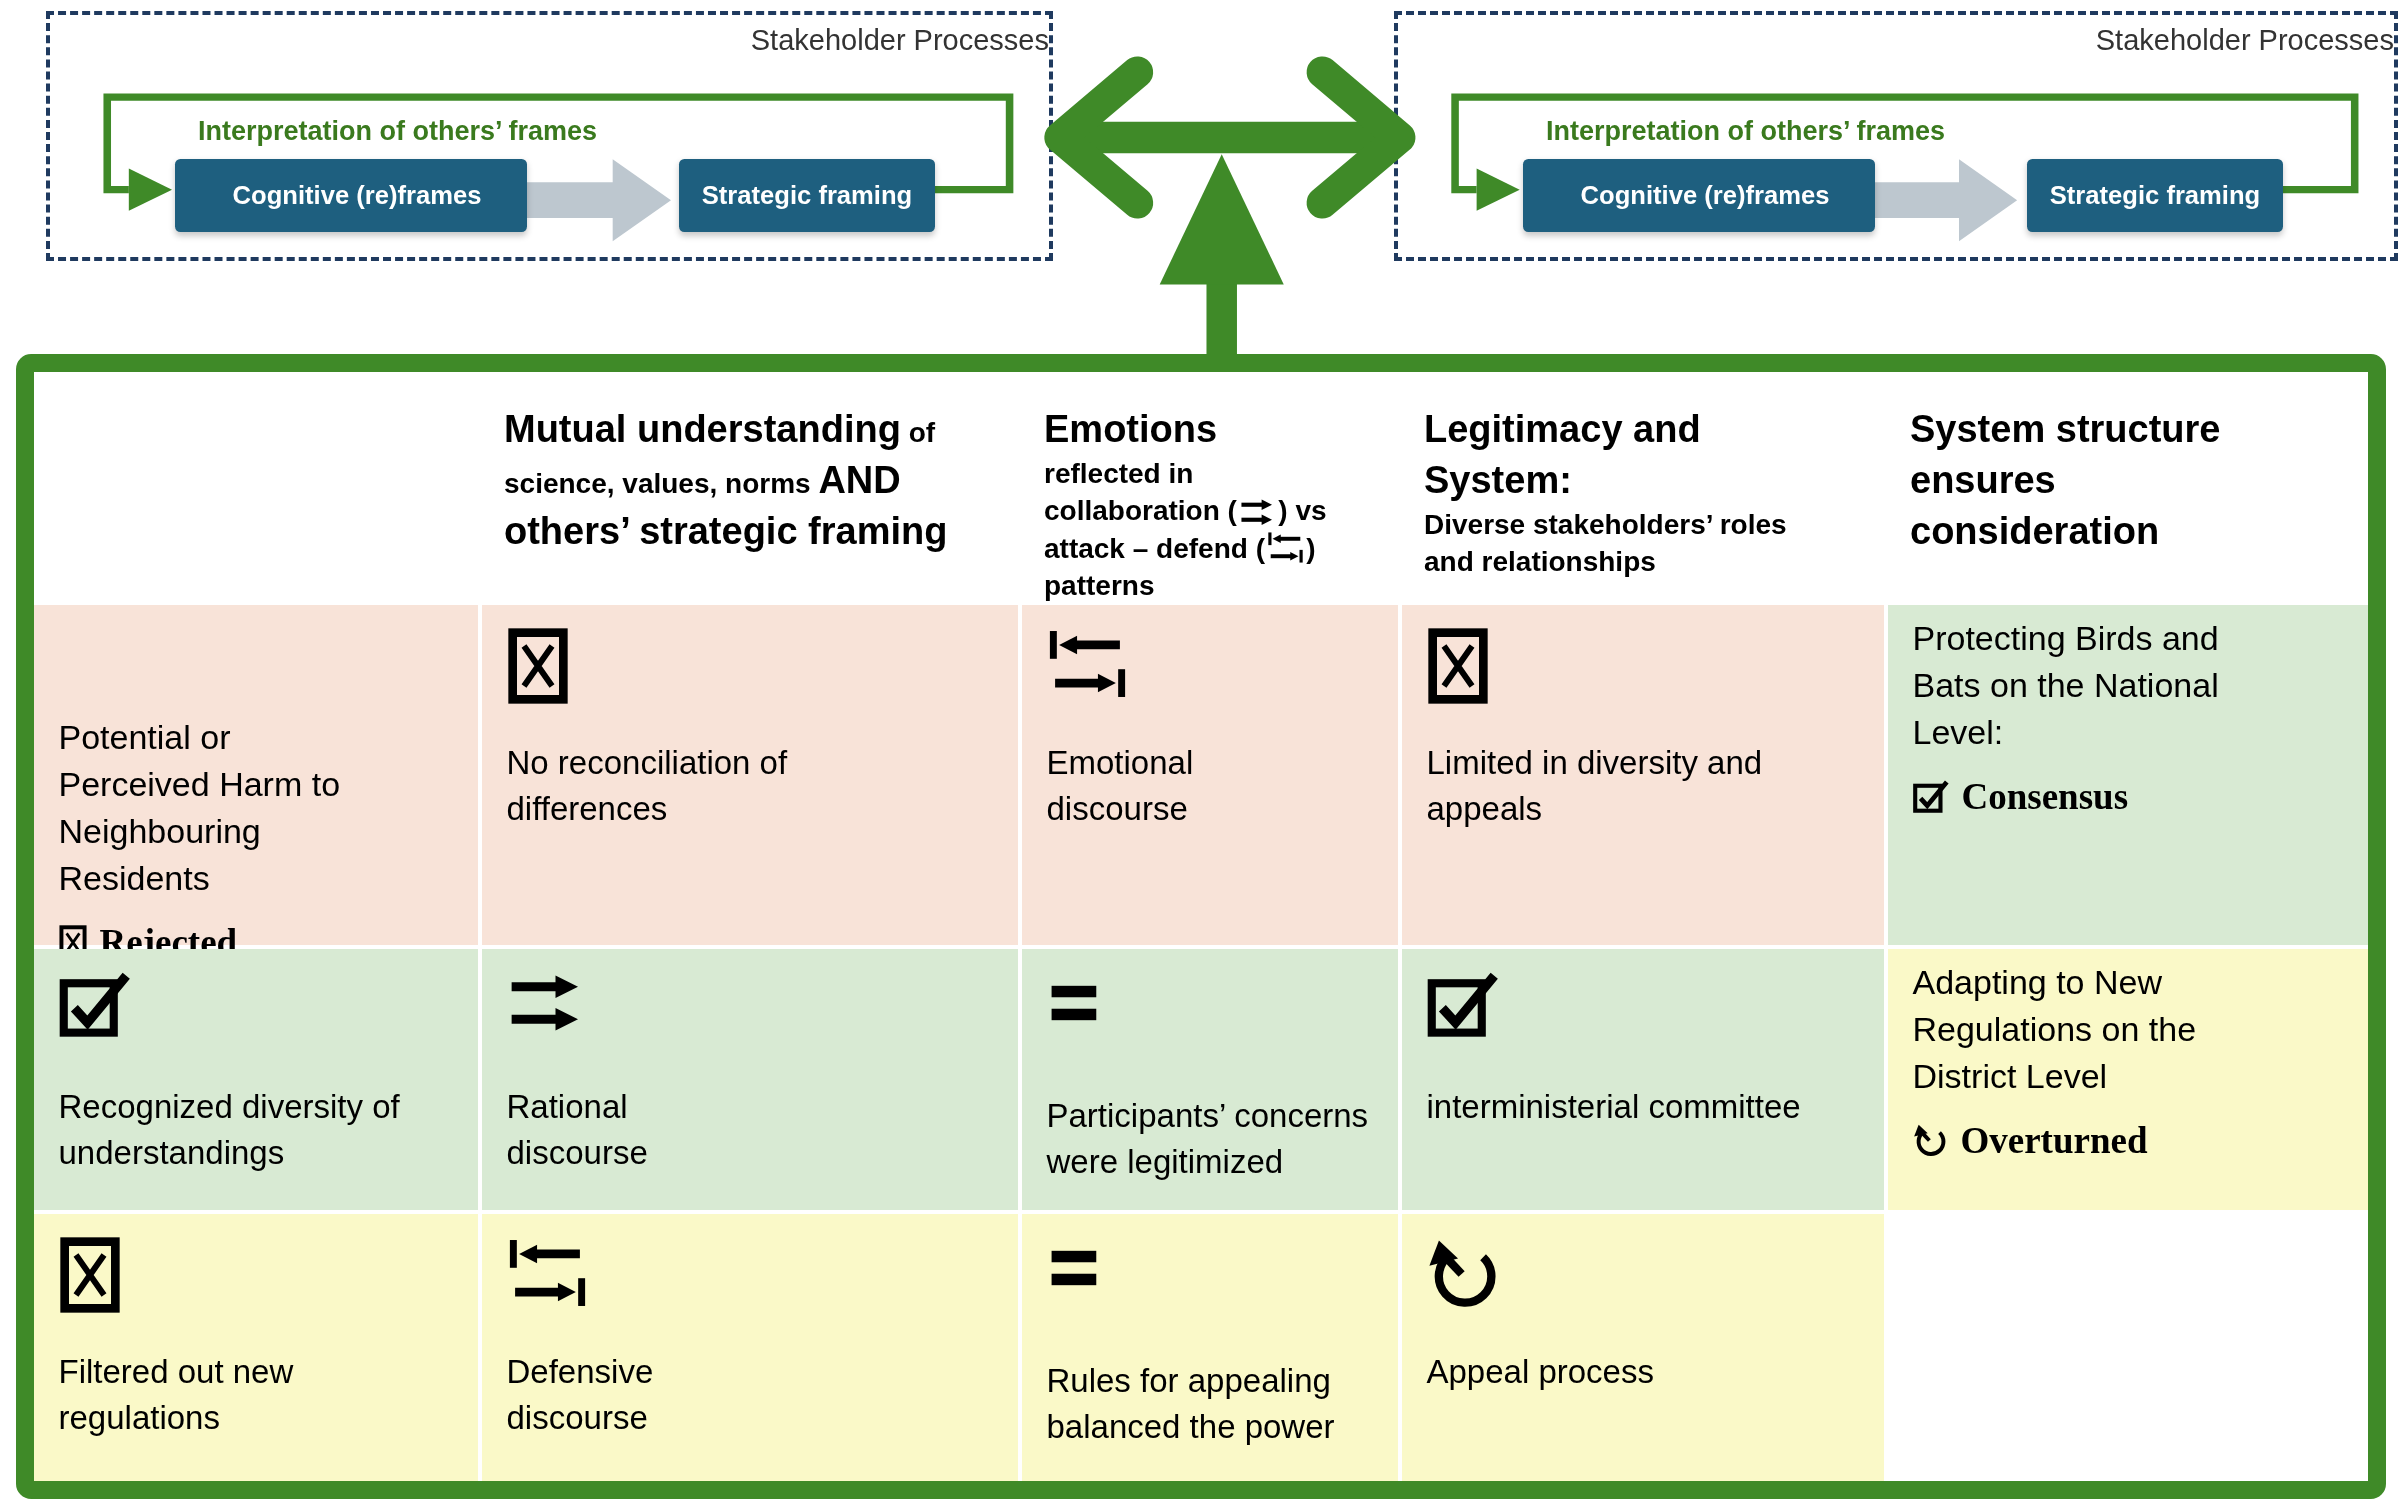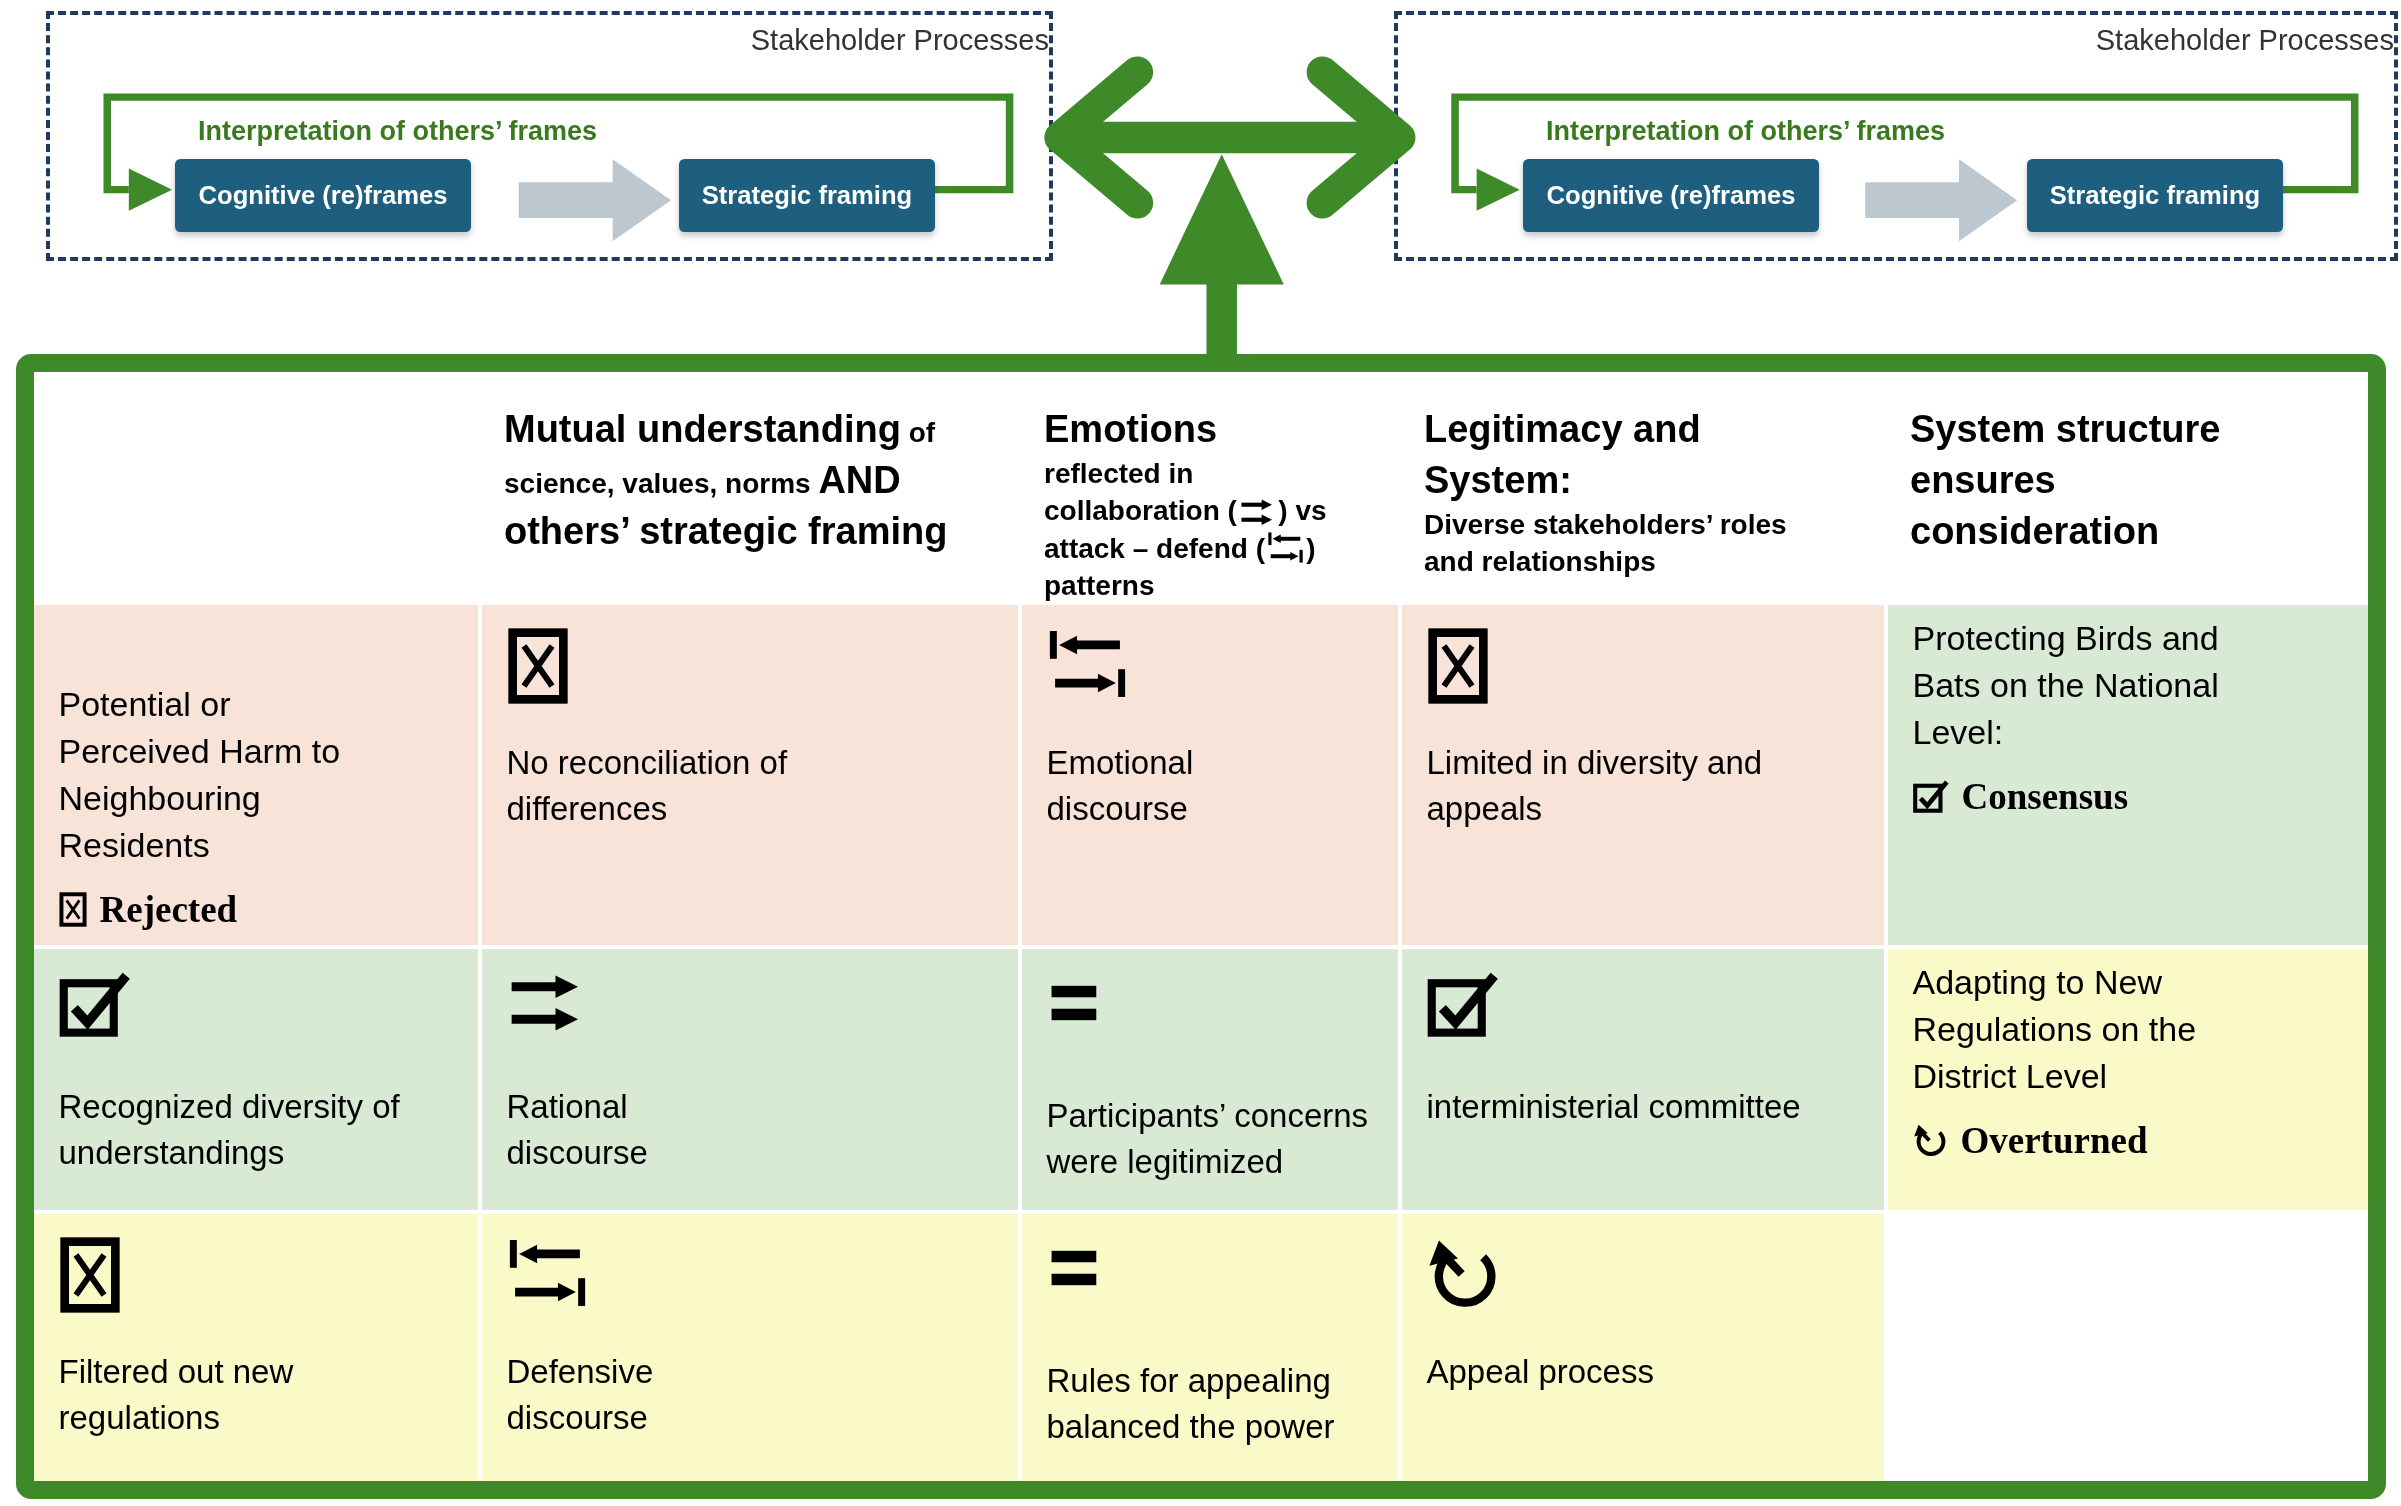--- a/index.html
+++ b/index.html
@@ -13,38 +13,38 @@
   #sp-left{left:46px;}
   #sp-right{left:1394px;width:1004px;}
   .sp-title{position:absolute;top:8.7px;left:0;right:0;text-align:right;
             font-size:29px;color:#333;}
   .sp-svg{position:absolute;left:0;top:0;width:100%;height:100%;}
   .loop-label{position:absolute;left:148px;top:101px;font-size:27px;font-weight:bold;
               color:var(--darkgreen);}
   .teal-box{position:absolute;top:144px;height:73px;background:var(--teal);color:#fff;
             font-weight:bold;font-size:25.6px;display:flex;align-items:center;justify-content:center;
             border-radius:5.4px;box-shadow:0 3.8px 6.5px rgba(0,0,0,.22);}
-  .box-cognitive{left:125px;width:296px;}
+  .box-cognitive{left:125px;width:340px;padding-left:12px;}
   .box-strategic{left:629px;width:256px;}
 
   
   #center-arrows{position:absolute;left:0;top:0;width:2401px;height:1507px;pointer-events:none;}
 
   
   #table{position:absolute;left:16px;top:354px;width:2370px;height:1145px;
          box-sizing:border-box;border:18.5px solid var(--green);border-radius:15.2px;
          background:#fff;display:grid;gap:4px;
          grid-template-columns:444px 536px 376px 482px 1fr;
          grid-template-rows:229px 340px 261px 1fr;}
   .h-cell{background:#fff;padding:32px 15.2px 0 22px;line-height:1.34;}
   .h-big{font-size:38px;font-weight:bold;}
   .h-small{font-size:28px;font-weight:bold;}
   .micon{display:inline-block;vertical-align:-6.5px;margin:0 2.2px;}
   .label-cell{padding:9.8px 15.2px 0 24.5px;font-size:34px;line-height:1.38;}
-  .label-cell.first{padding-top:76px;}
+  .label-cell.first{padding-top:109px;}
   .status{margin-top:15.2px;font-weight:bold;font-size:37px;display:flex;align-items:center;gap:13px;font-family:Liberation Serif, serif;}
   .body-cell{padding:23px 22px 0 24.5px;}
   .cell-icon{height:82px;display:flex;align-items:flex-start;}
   .cell-icon.pad{padding-top:8.7px;}
   .cell-text{margin-top:30px;font-size:33px;line-height:1.4;}
   .c1 .cell-text{max-width:446px;}
   .c2 .cell-text{max-width:261px;}
   .c3 .cell-text{max-width:381px;}
   .c4 .cell-text{max-width:381px;}
   .bg-pink{background:var(--rowpink);}

